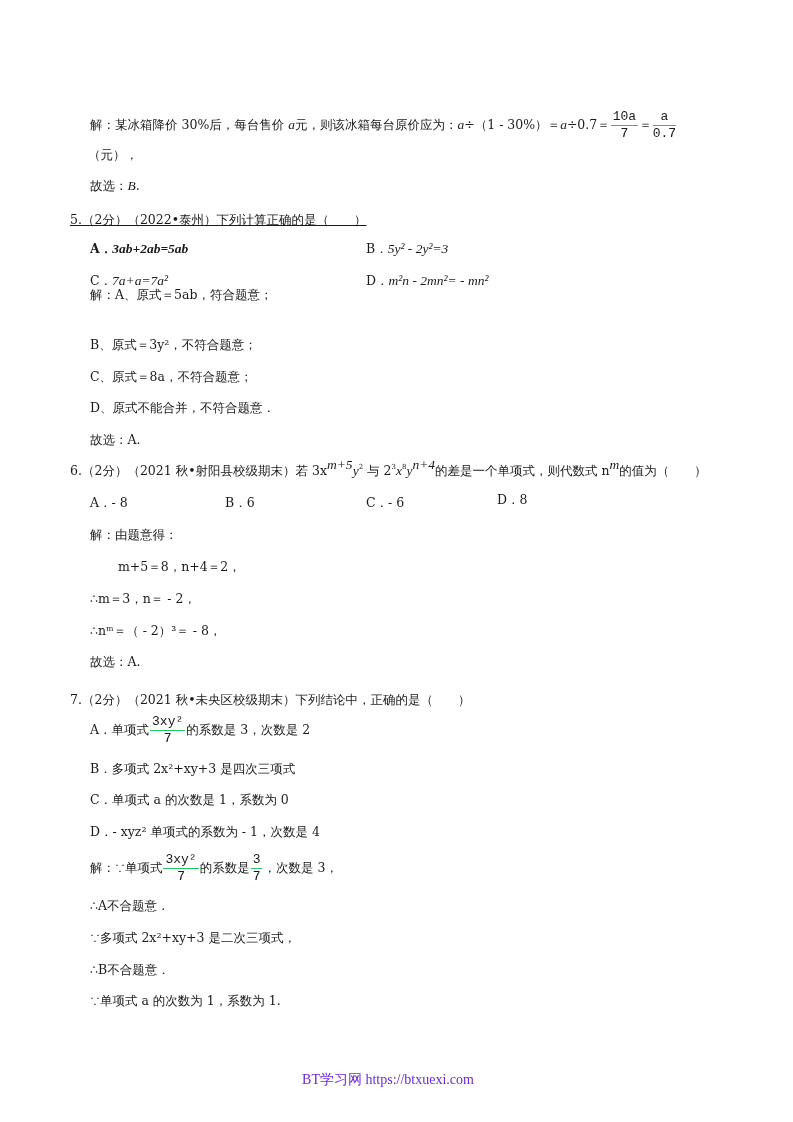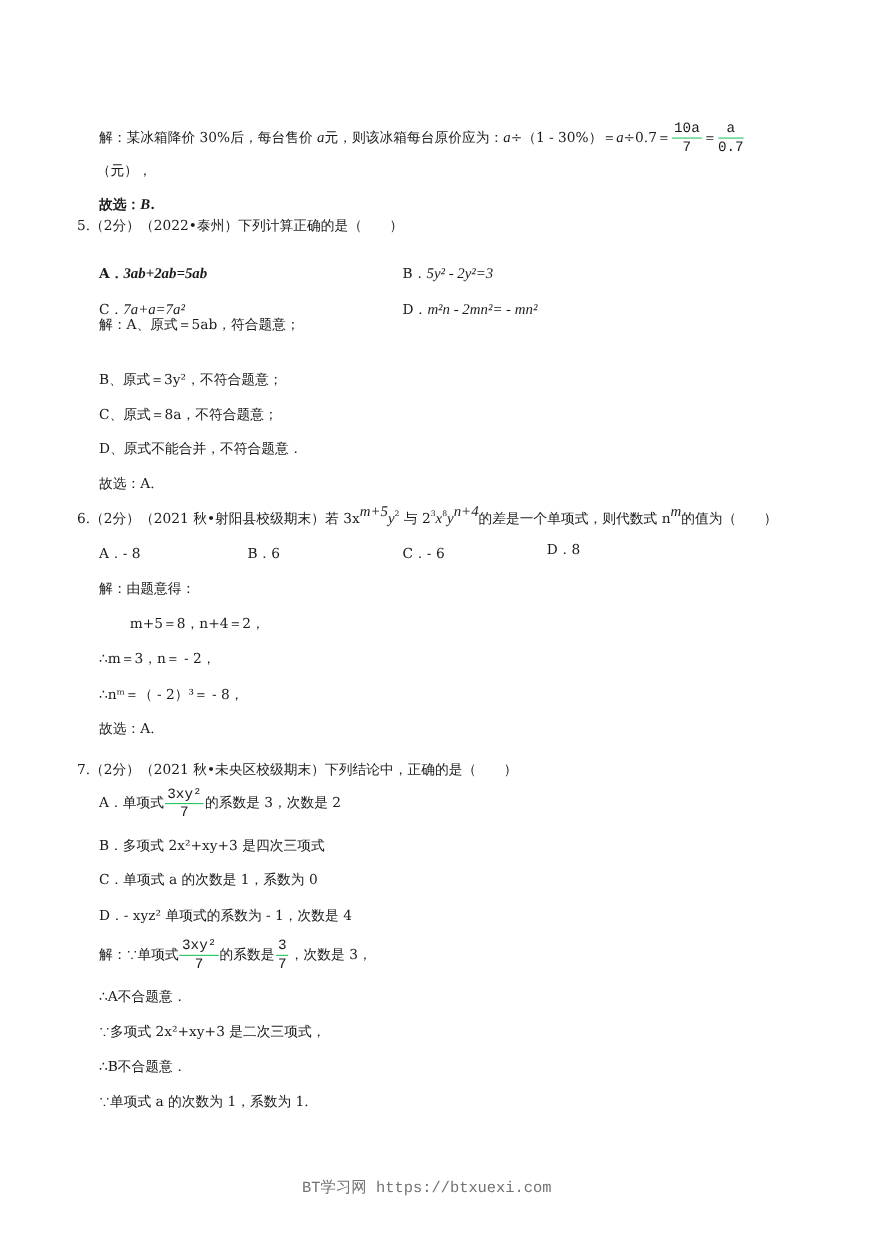--- a/index.html
+++ b/index.html
@@ -9,35 +9,35 @@
     color: #1a1a1a; font-size: 12.5px;
   }
   .line { position: absolute; white-space: nowrap; line-height: 16px; }
   .i { font-style: italic; font-family: "Liberation Serif", "DejaVu Serif", serif; font-size: 13.5px; }
   sup { font-size: 7px; vertical-align: 6px; line-height: 0; }
   .frac { display: inline-block; vertical-align: middle; text-align: center; margin: 0 1px; font-family: "Liberation Mono", "DejaVu Sans Mono", monospace; font-size: 13px; }
   .frac .num { display: block; border-bottom: 1px solid #22c55e; padding: 0 2px; line-height: 16px; }
   .frac .den { display: block; line-height: 16px; }
   .footer {
     position: absolute; top: 1071px; left: 0; width: 776px; text-align: center;
-    font-family: Liberation Mono, monospace; font-size: 14px; color: #737373;
+    font-family: Liberation Serif, serif; font-size: 14px; color: #6d28d9;
   }
 </style>
 </head>
 <body>
 
 <div class="line" style="top:109px;left:90px;">
   <span>解：某冰箱降价 30%后，每台售价 </span><span class="i">a</span><span>元，则该冰箱每台原价应为：</span><span class="i">a</span><span>÷（1 - 30%）＝</span><span class="i">a</span><span>÷0.7＝</span><span class="frac"><span class="num">10a</span><span class="den">7</span></span><span>＝</span><span class="frac"><span class="num">a</span><span class="den">0.7</span></span>
 </div>
 <div class="line" style="top:147px;left:88px;">（元），</div>
-<div class="line" style="top:178px;left:90px;font-weight:bold;">
+<div class="line" style="top:178px;left:90px;">
   <span>故选：</span><span class="i">B</span><span>.</span>
 </div>
 
-<div class="line" style="top:197px;left:70px;">5.（2分）（2022•泰州）下列计算正确的是（　　）</div>
+<div class="line" style="top:212px;left:70px;text-decoration:underline;">5.（2分）（2022•泰州）下列计算正确的是（　　）</div>
 <div class="line" style="top:241px;left:90px;font-weight:bold;">
   <span>A．</span><span class="i">3ab+2ab=5ab</span>
 </div>
 <div class="line" style="top:241px;left:366px;">
   <span>B．</span><span class="i">5y² - 2y²=3</span>
 </div>
 <div class="line" style="top:273px;left:90px;">
   <span>C．</span><span class="i">7a+a=7a²</span>
 </div>
 <div class="line" style="top:273px;left:366px;">

